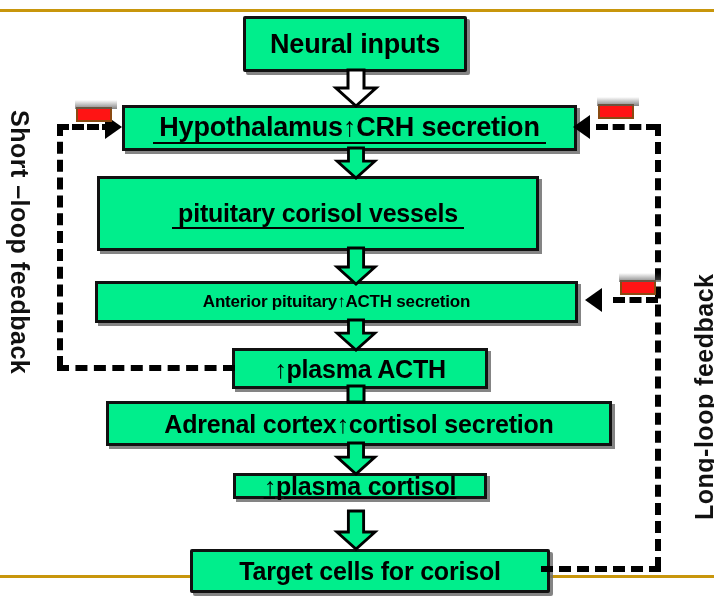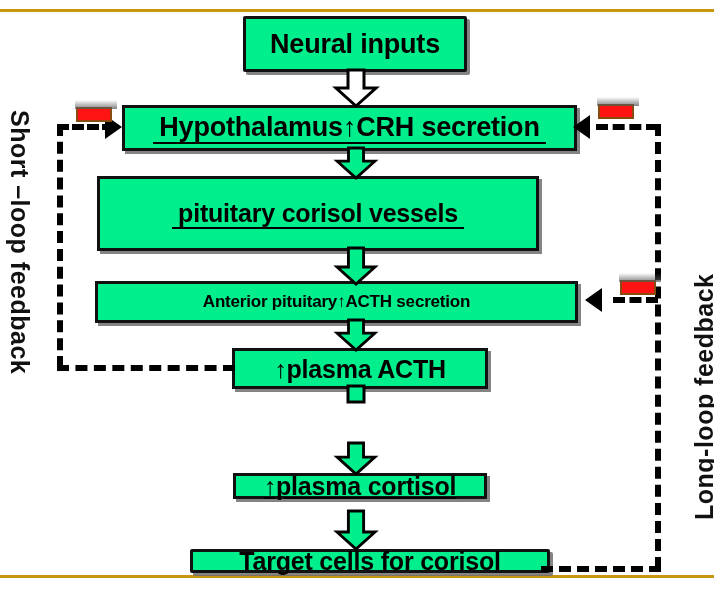--- a/index.html
+++ b/index.html
@@ -76,26 +76,29 @@
   </div>
 
   <div class="box" style="left:95px;top:281px;width:483px;height:42px;font-size:17px;">
     <span class="txt sq">Anterior pituitary↑ACTH secretion</span>
   </div>
 
   <div class="box" style="left:232px;top:348px;width:256px;height:41px;font-size:25px;">
     <span class="txt">↑plasma ACTH</span>
   </div>
 
+  <div class="box" style="left:106px;top:401px;width:506px;height:45px;font-size:25px;">
+    <span class="txt sq">Adrenal cortex↑cortisol secretion</span>
+  </div>
 
   <div class="box" style="left:233px;top:473px;width:254px;height:26px;font-size:25px;text-decoration:underline;">
     <span class="txt sq">↑plasma cortisol</span>
   </div>
 
-  <div class="box round" style="left:190px;top:549px;width:360px;height:24px;font-size:25px;">
+  <div class="box round" style="left:190px;top:549px;width:360px;height:44px;font-size:25px;">
     <span class="txt sq">Target cells for corisol</span>
   </div>
 
   <div class="conn" style="left:330px;top:70px;width:52px;height:38px;">
     <svg width="52" height="38" viewBox="0 0 52 38">
       <polygon points="18,0 34,0 34,18 46,18 26,36 6,18 18,18" fill="#ffffff" stroke="#000000" stroke-width="3"></polygon>
     </svg>
   </div>
 
   <div class="conn" style="left:330px;top:148px;width:52px;height:32px;">

